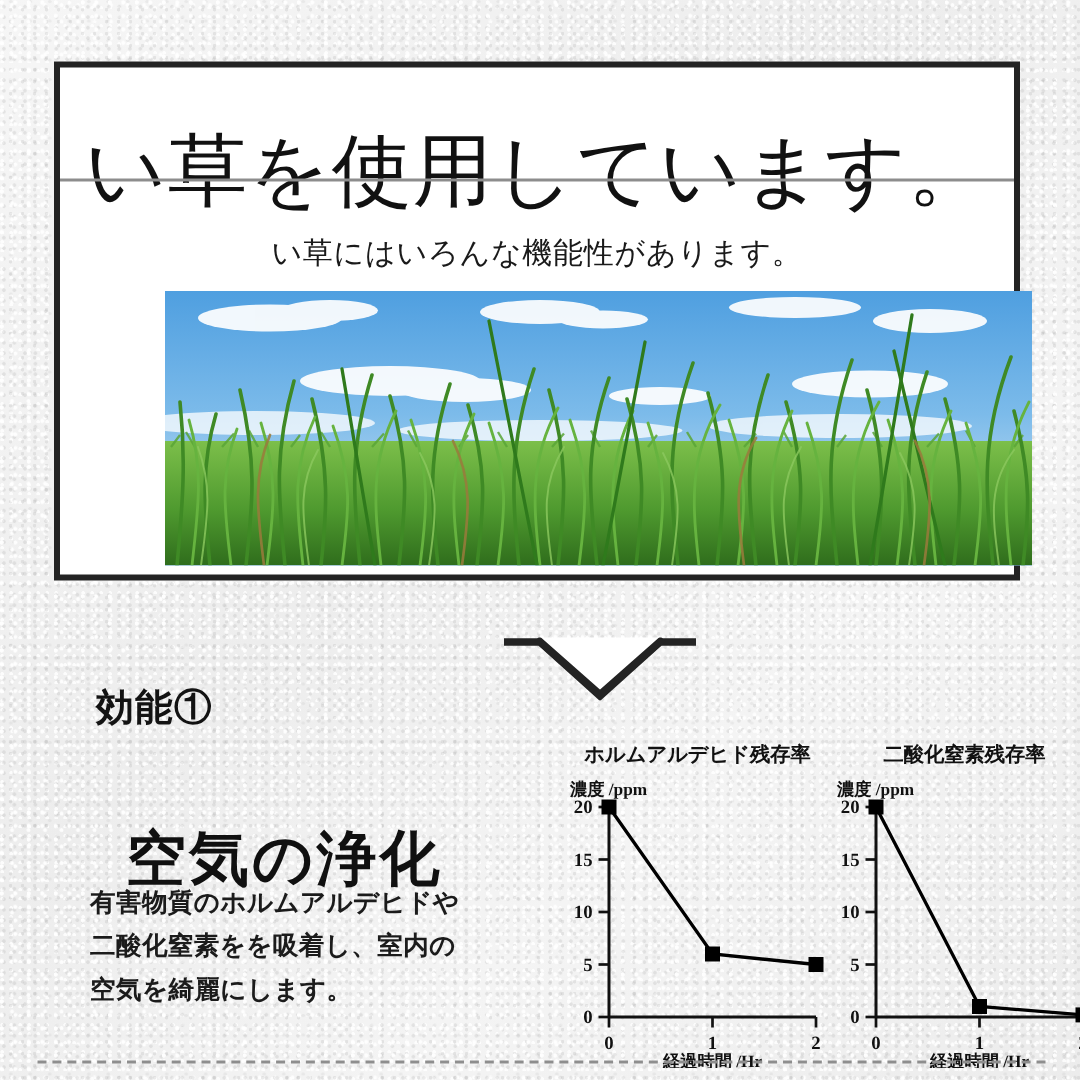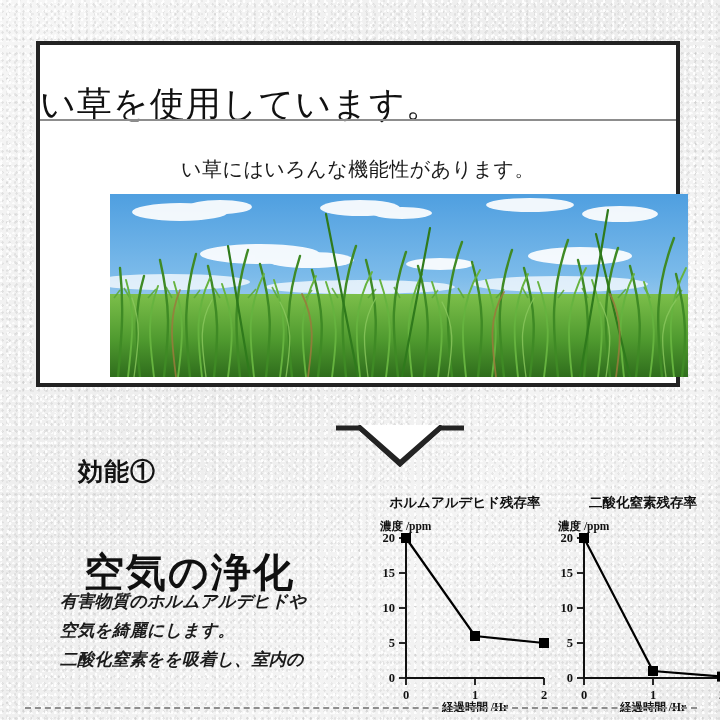--- a/index.html
+++ b/index.html
@@ -44,25 +44,27 @@
     border: 4px solid #232323;
     box-sizing: border-box;
   }
   .hero-title {
     position: absolute;
     left: 0;
     right: 0;
     top: 0;
     height: 74px;
     line-height: 74px;
-    font-size: 35px;
+    text-align: center;
+    font-size: 53px;
     font-weight: 400;
     color: #111111;
     letter-spacing: 1px;
     white-space: nowrap;
+    font-family: Liberation Mono, monospace;
   }
   .hero-rule {
     position: absolute;
     left: 0;
     right: 0;
     top: 74px;
     height: 0;
     border-top: 2px solid #8d8d8d;
   }
   .hero-subtitle {
@@ -99,21 +101,21 @@
     top: 380px;
     width: 128px;
     height: 42px;
     pointer-events: none;
   }
   .hero-notch svg { display: block; }
 
   
   .benefit-index {
     position: absolute;
-    left: 78px;
+    left: 64px;
     top: 455px;
     font-size: 25px;
     font-weight: 700;
     color: #131313;
     letter-spacing: 1px;
     white-space: nowrap;
   }
   .benefit-heading {
     position: absolute;
     left: 84px;
@@ -129,21 +131,21 @@
     position: absolute;
     left: 60px;
     top: 587px;
     width: 262px;
     font-size: 17px;
     font-weight: 600;
     line-height: 29px;
     color: #1b1b1b;
     letter-spacing: .3px;
   }
-  .benefit-body div { white-space: nowrap; font-style: italic; }
+  .benefit-body div { white-space: nowrap; }
 
   
   .chart {
     position: absolute;
     top: 476px;
     width: 186px;
     height: 220px;
   }
   .chart-1 { left: 328px; }
   .chart-2 { left: 506px; }
@@ -320,22 +322,22 @@
     </svg>
   </div>
 </section>
 
 <div class="benefit-index">効能①</div>
 
 <h2 class="benefit-heading">空気の浄化</h2>
 
 <div class="benefit-body">
   <div>有害物質のホルムアルデヒドや</div>
+  <div>二酸化窒素をを吸着し、室内の</div>
   <div>空気を綺麗にします。</div>
-  <div>二酸化窒素をを吸着し、室内の</div>
 </div>
 
 <figure class="chart chart-1">
   <svg width="186" height="220" viewBox="0 0 186 220">
     <text class="ch-title" x="97" y="15" text-anchor="middle" font-family="'Liberation Serif', serif" font-size="13.5" font-weight="700" fill="#111">ホルムアルデヒド残存率</text>
     <text x="12" y="38" font-family="'Liberation Serif', serif" font-size="11.5" font-weight="700" fill="#111">濃度 /ppm</text>
 
     <line x1="38" y1="46" x2="38" y2="186" stroke="#111" stroke-width="2"></line>
     <line x1="38" y1="186" x2="176" y2="186" stroke="#111" stroke-width="2"></line>
 

